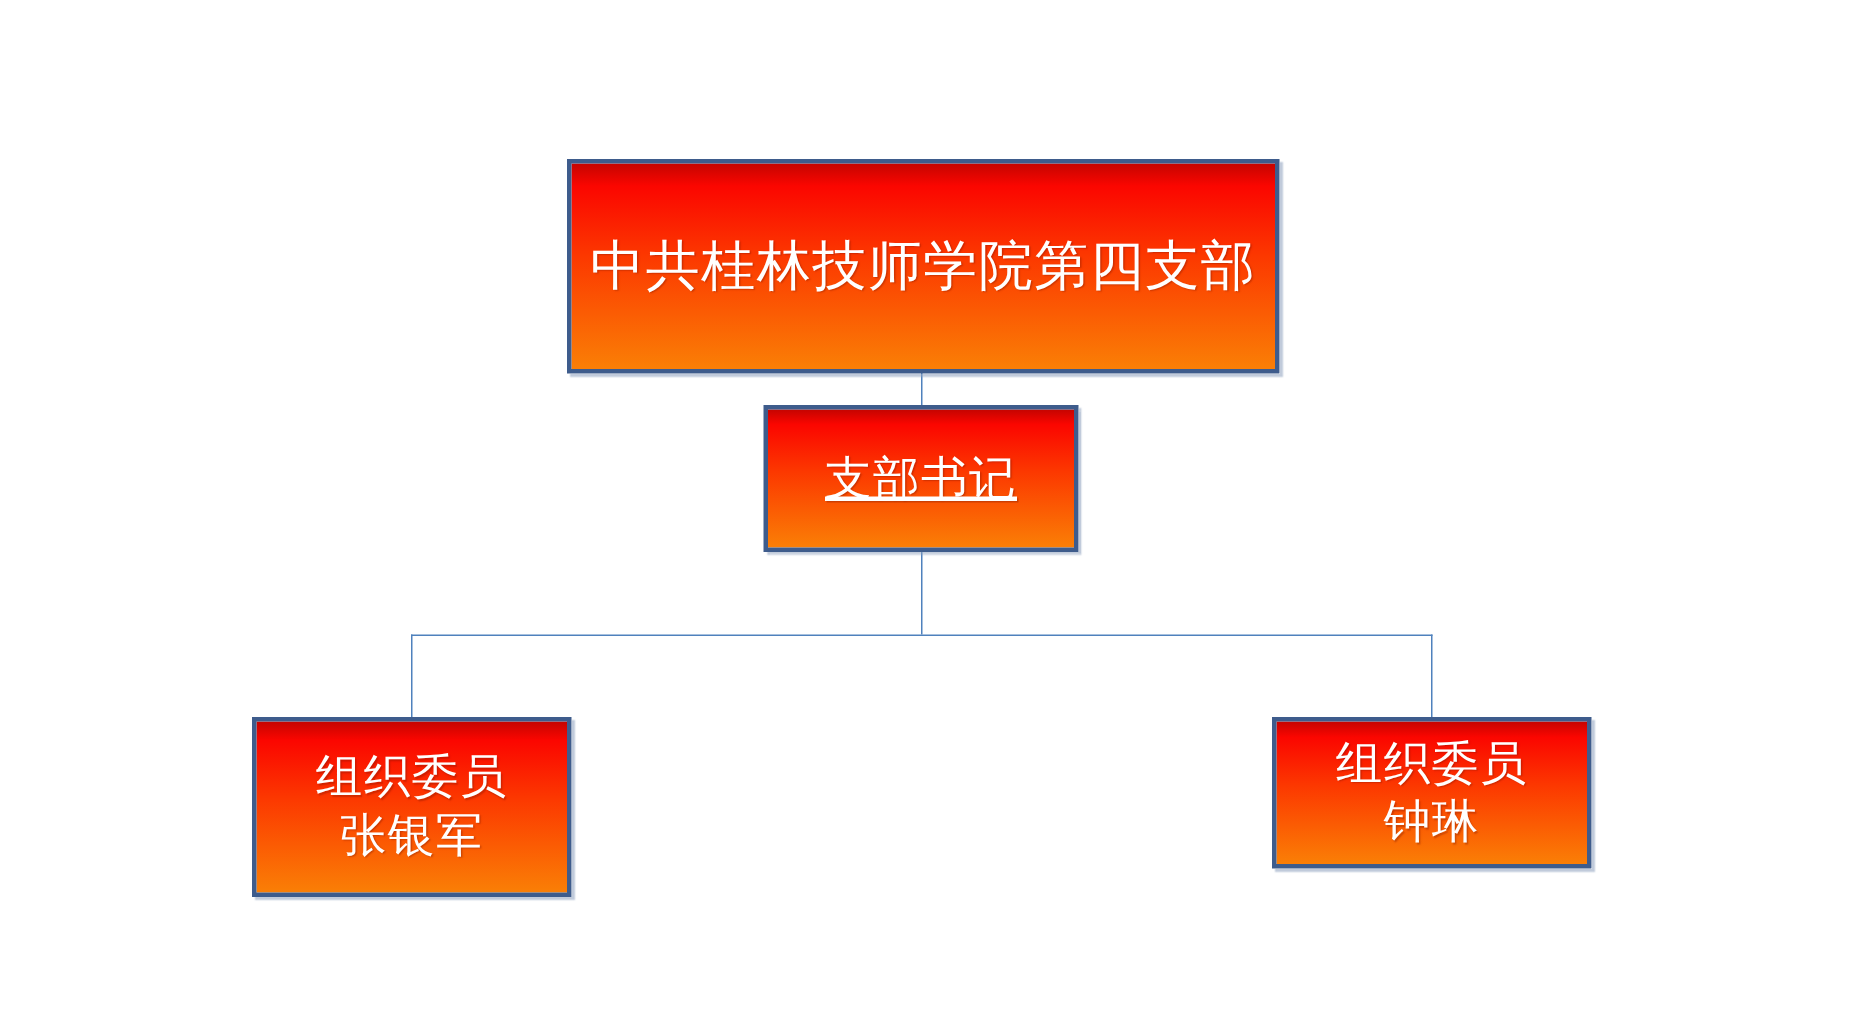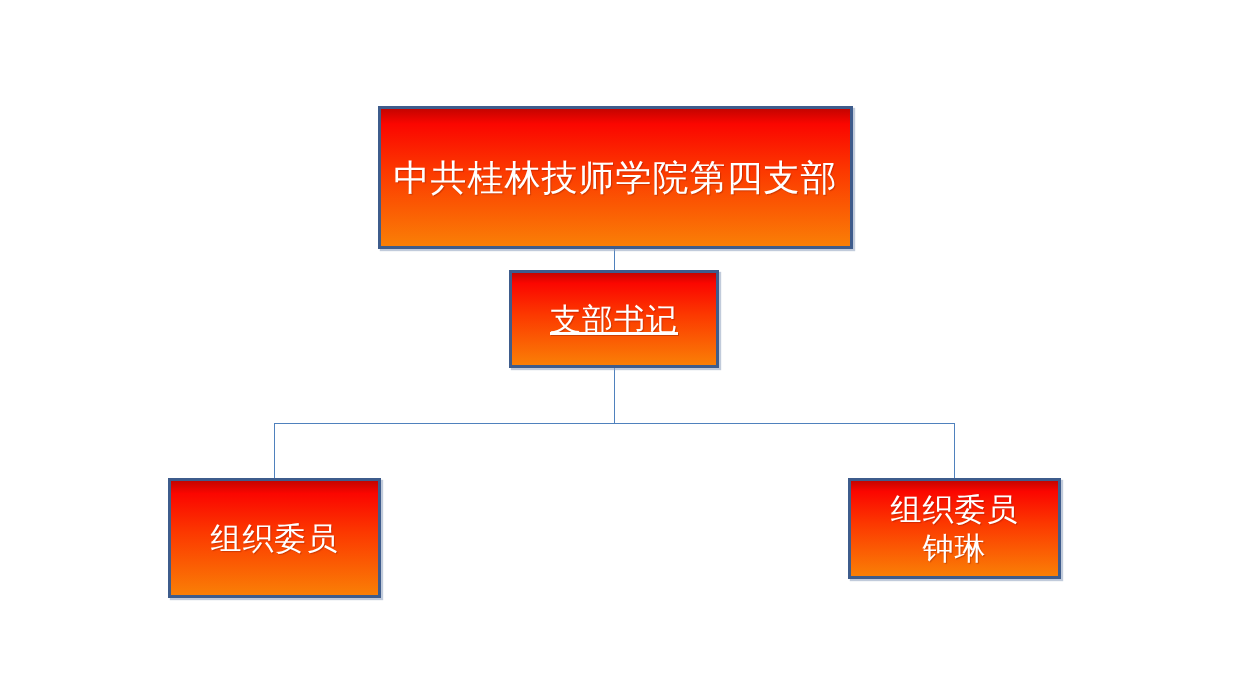--- a/index.html
+++ b/index.html
@@ -90,20 +90,21 @@
   <div class="node node-root">
     <span class="node-line root-line" style="font-size:36px; line-height:44px;">中共桂林技师学院第四支部</span>
   </div>
 
   <div class="node node-secretary">
     <span class="node-line">支部书记</span>
   </div>
 
   <div class="node node-organization">
     <span class="node-line">组织委员</span>
+    <span class="node-line">张银军</span>
   </div>
 
   <div class="node node-publicity">
     <span class="node-line">组织委员</span>
     <span class="node-line">钟琳</span>
   </div>
 
 </div>
 
 </body></html>

